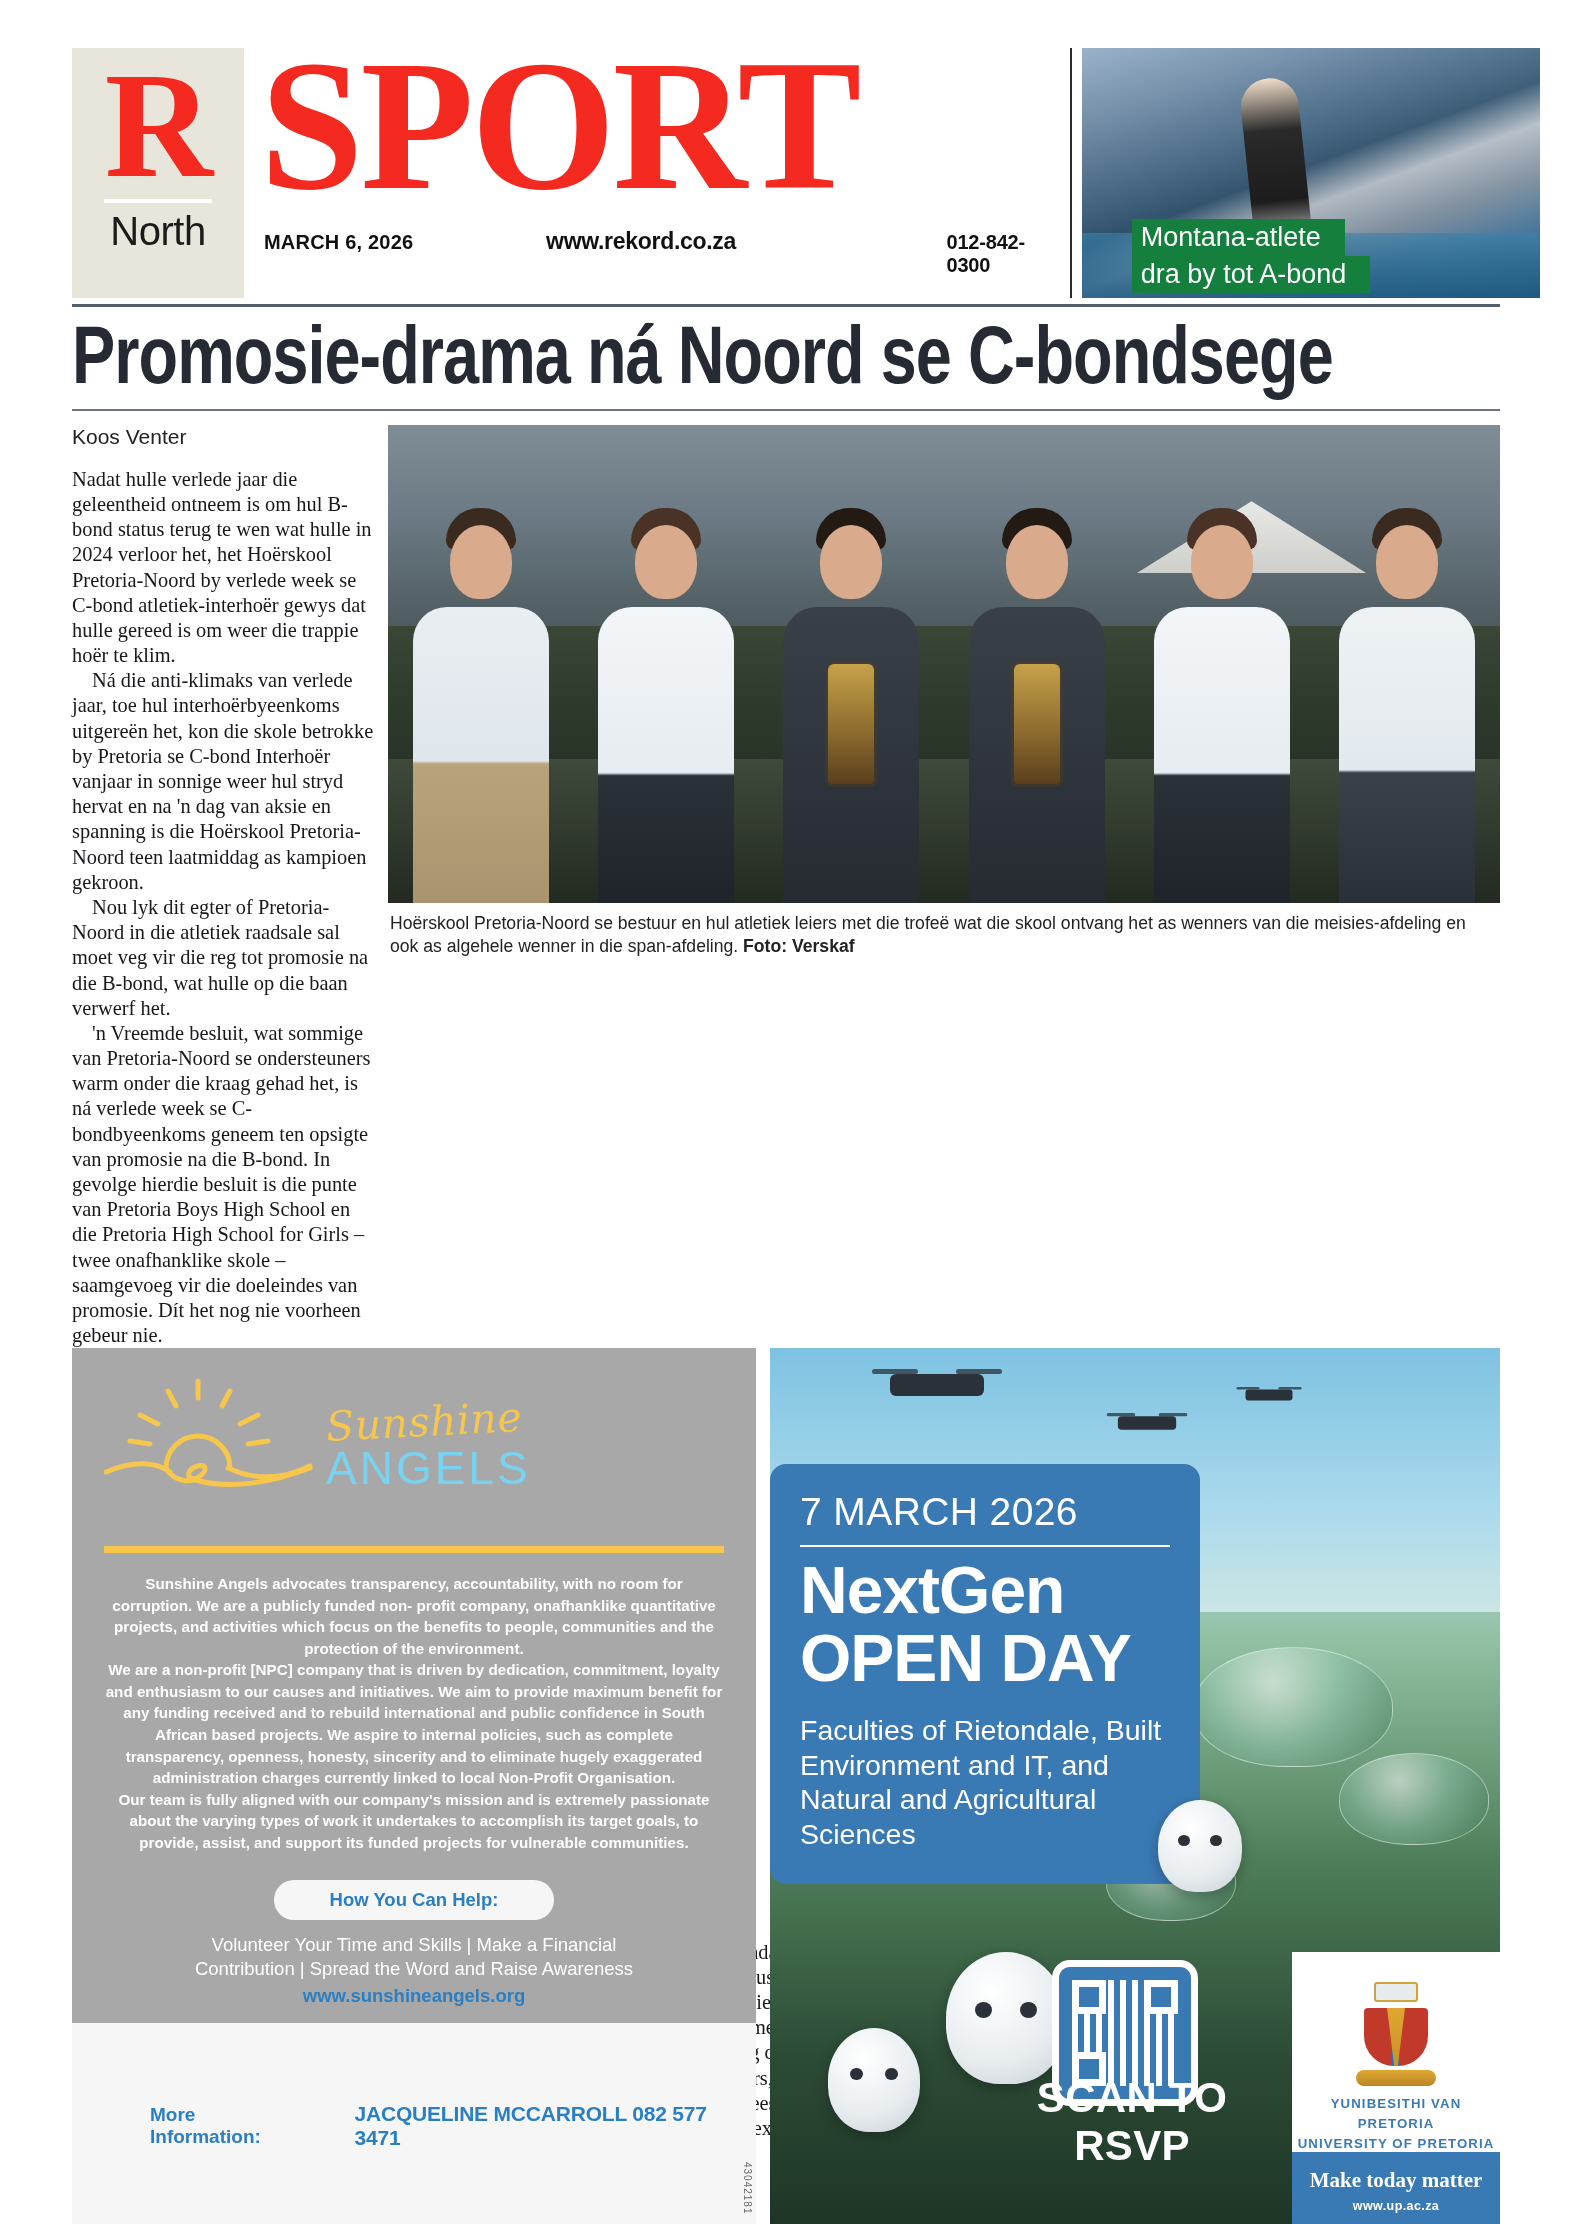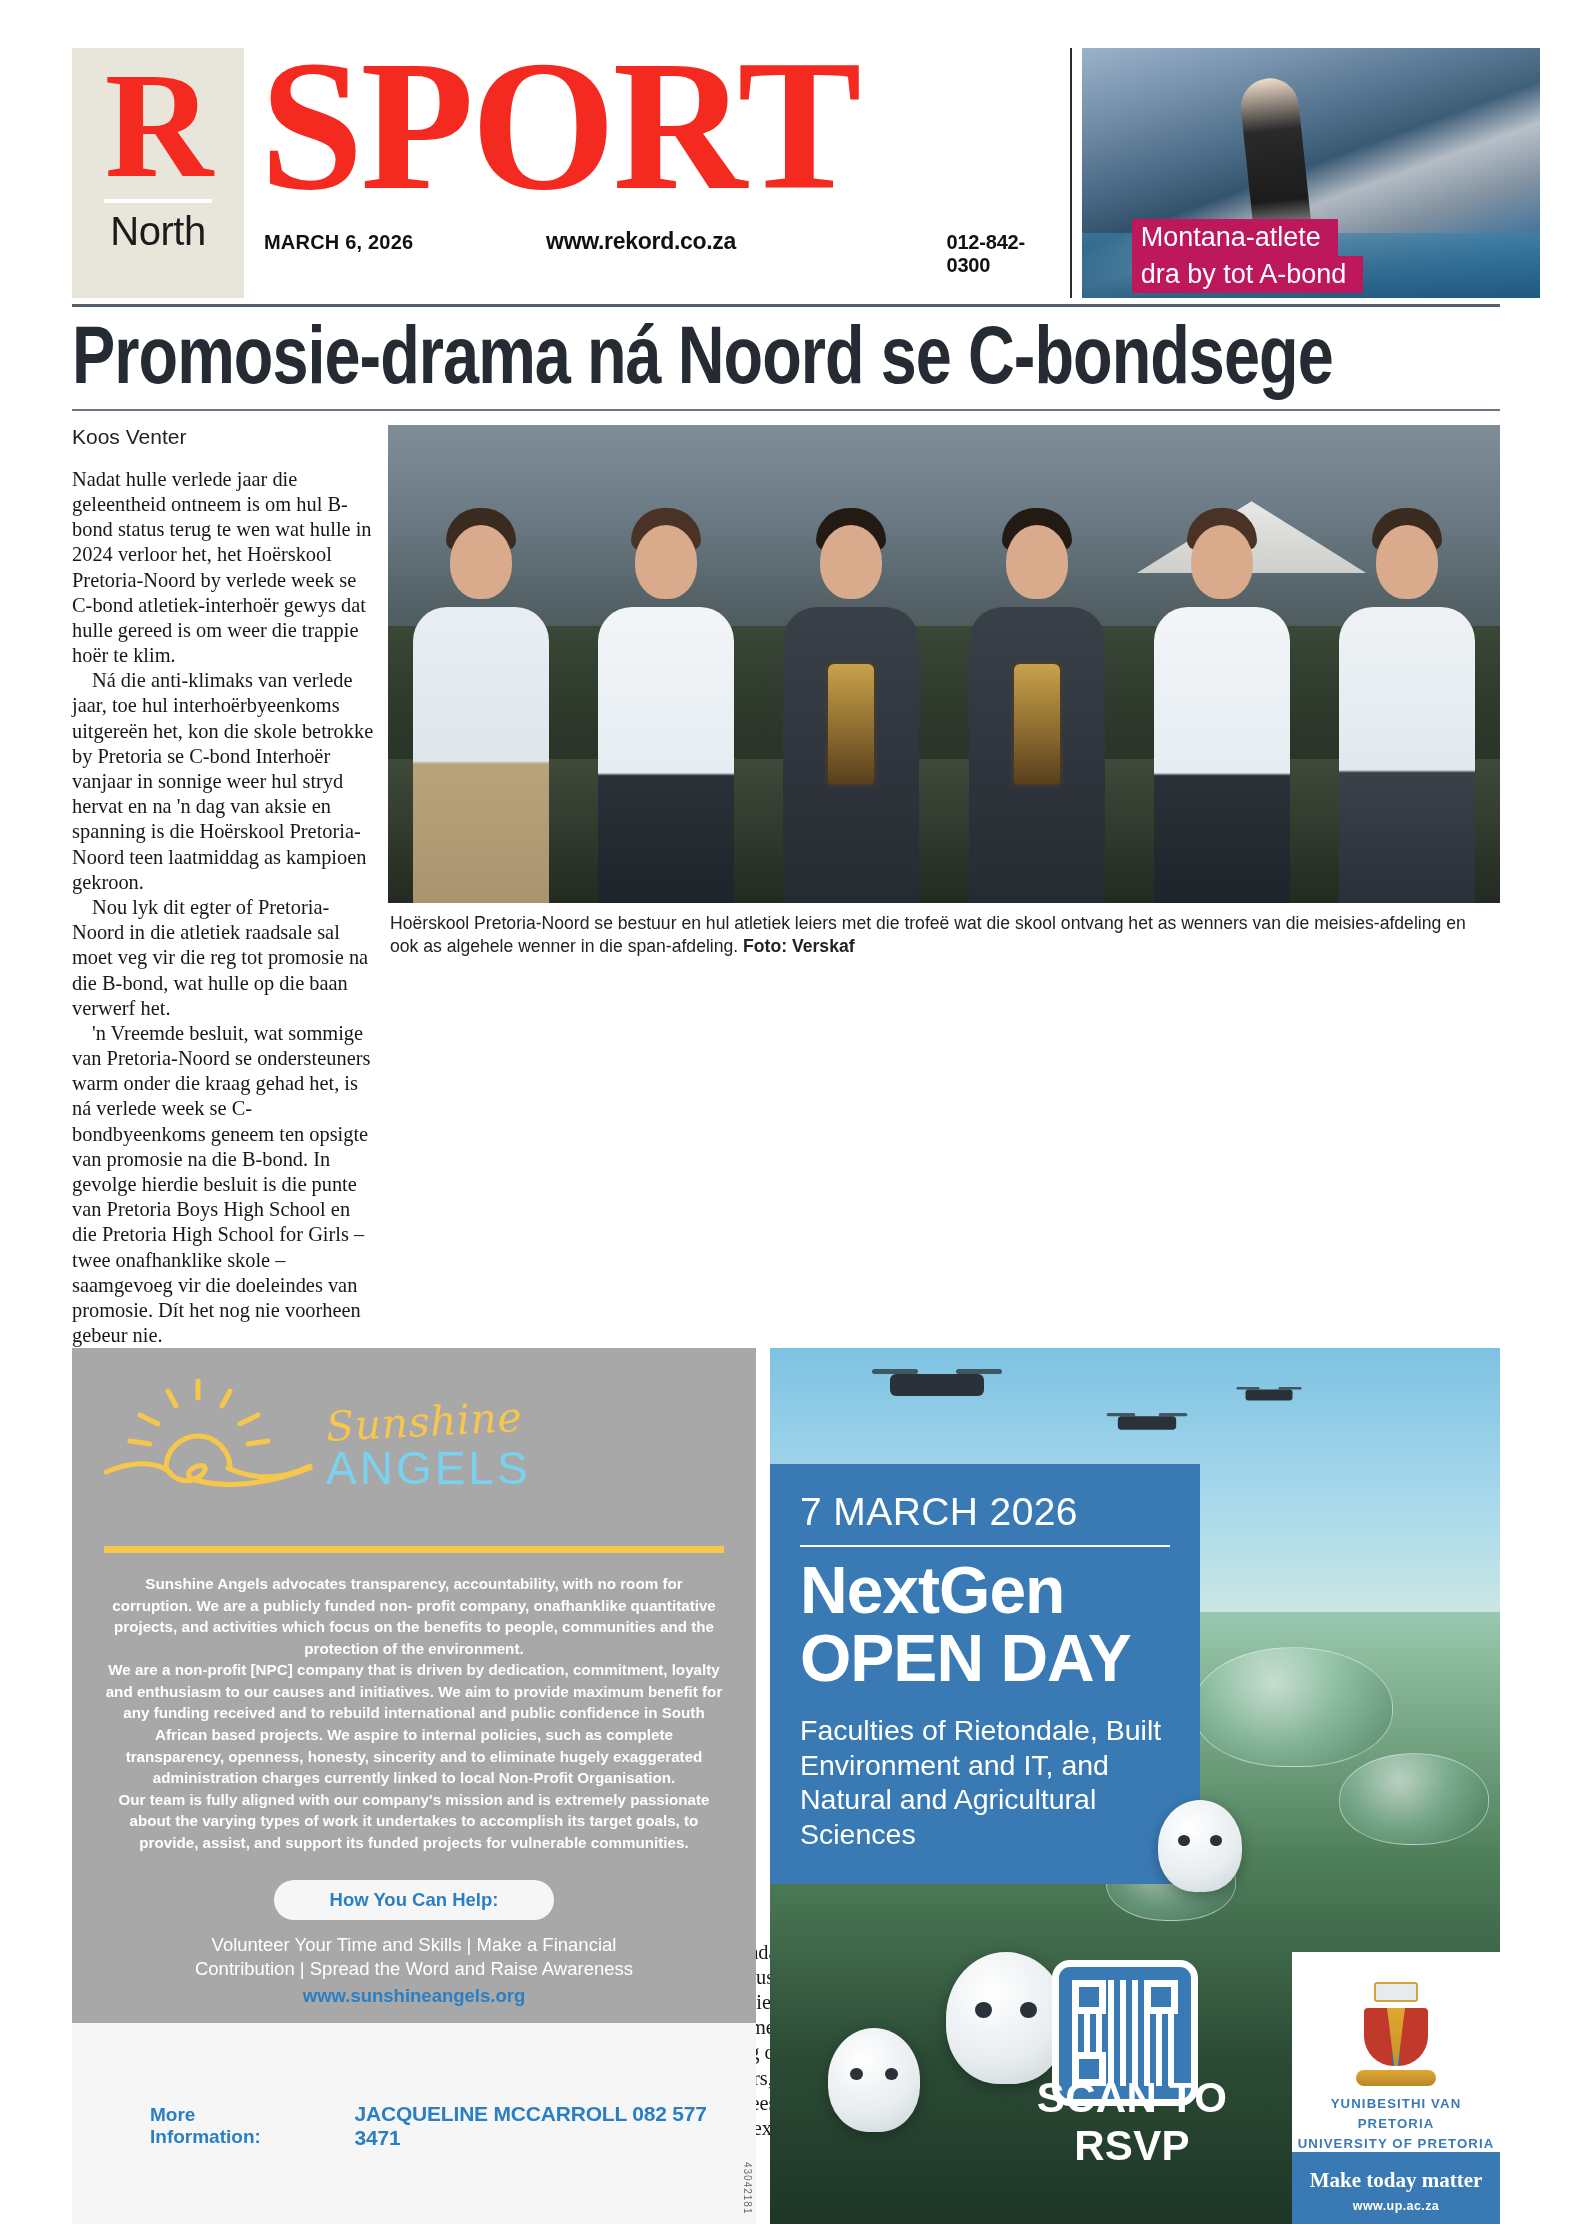--- a/index.html
+++ b/index.html
@@ -109,26 +109,26 @@
     background: linear-gradient(180deg, rgba(60,130,170,.65), rgba(30,90,130,.85));
   }
   .teaser {
     position: absolute;
     left: 60px;
     bottom: 5px;
     width: 410px;
     z-index: 4;
   }
   .teaser-line {
-    background: #be185d;
+    background: #15803d;
     color: #ffffff;
     font-family: "Liberation Sans", sans-serif;
     font-size: 27px;
     line-height: 1.26;
-    padding: 1px 17px 2px 9px;
+    padding: 1px 24px 2px 9px;
     display: inline-block;
     white-space: nowrap;
   }
 
   
   .headline-rule { margin: 6px 72px 0 72px; border-top: 3px solid #555f6b; }
   .headline {
     margin: 10px 72px 0 72px;
     font-family: "Liberation Sans Narrow","Liberation Sans", sans-serif;
     font-weight: 700;
@@ -374,20 +374,21 @@
   }
   .ng-drone::before { left: -18px; }
   .ng-drone::after { right: -18px; }
   .ng-panel {
     position: absolute;
     left: 0; top: 116px;
     width: 430px;
     background: #3a7ab4;
     padding: 28px 30px 32px 30px;
     color: #ffffff;
+    border-radius: 16px;
   }
   .ng-date {
     font-family: "Liberation Sans", sans-serif;
     font-size: 39px;
     letter-spacing: 0.4px;
     line-height: 1.05;
   }
   .ng-hr { border-top: 2px solid #ffffff; margin: 12px 0 10px 0; }
   .ng-t1 {
     font-family: "Liberation Sans", sans-serif;

